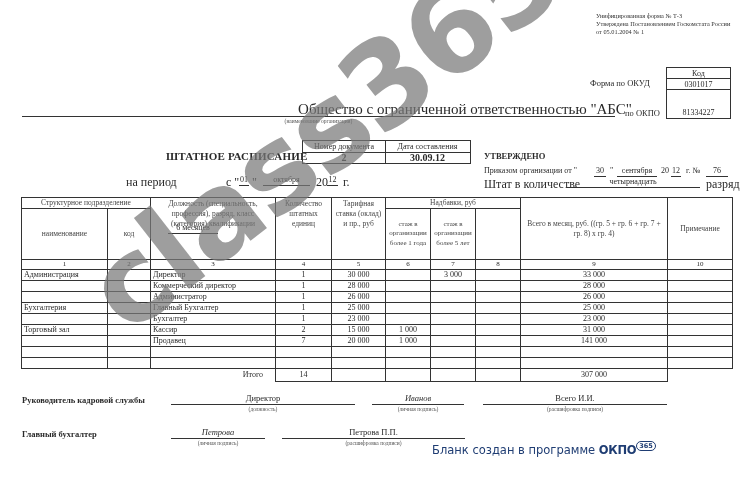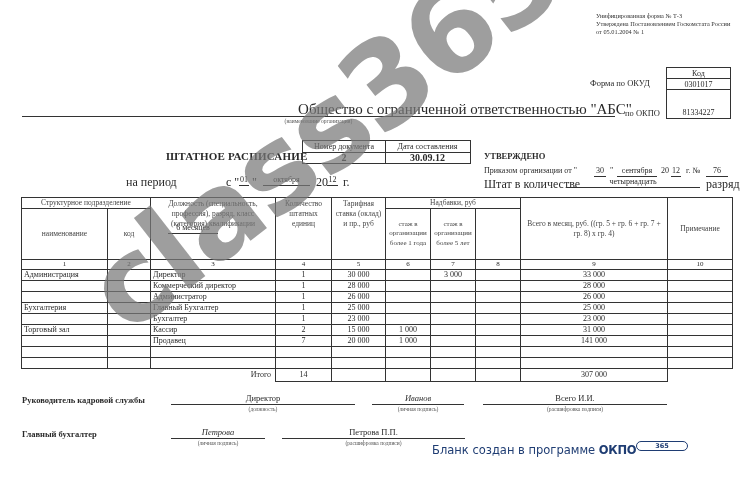--- a/index.html
+++ b/index.html
@@ -50,21 +50,21 @@
 
   
   .sig-label { font-size: 8.5px; font-weight: bold; }
   .sig-line { position: absolute; border-bottom: 1px solid #333; text-align: center; font-size: 8.5px; line-height: 11px; }
   .sig-sub { position: absolute; text-align: center; font-size: 5.5px; color: #555; }
   .italic { font-style: italic; }
 
   
   .promo { left: 432px; top: 441px; font-family: "DejaVu Sans", "Liberation Sans", sans-serif; color: #1f3d73; font-size: 11.5px; line-height: 15px; }
   .promo .brand { font-weight: bold; letter-spacing: -0.3px; }
-  .promo .badge { display: inline-block; font-size: 6.5px; border: 1px solid #1f3d73; border-radius: 6px; padding: 0 18px; line-height: 8px; vertical-align: 6px; font-weight: bold; }
+  .promo .badge { display: inline-block; font-size: 6.5px; border: 1px solid #1f3d73; border-radius: 6px; padding: 0 2px; line-height: 8px; vertical-align: 6px; font-weight: bold; }
   .promo .link { font-weight: bold; text-decoration: underline; }
 
   
   .watermark {
     left: 60px; top: 250px; font-family: "DejaVu Sans", "Liberation Sans", sans-serif;
     font-weight: bold; font-size: 118px; color: rgba(120,120,120,0.72);
     transform: rotate(-38deg); transform-origin: left top; white-space: nowrap; letter-spacing: -2px;
     pointer-events: none;
   }
 </style>
@@ -274,21 +274,21 @@
     <td class="c"></td>
     <td class="c"></td>
     <td class="c"></td>
     <td class="c"></td>
     <td></td>
   </tr>
 
   <tr class="row" style="height:13px;">
     <td class="noborder"></td>
     <td class="noborder"></td>
-    <td class="noborder right" style="padding-right:4px;">Итого</td>
+    <td class="noborder right" style="padding-right:12px;">Итого</td>
     <td class="c">14</td>
     <td></td>
     <td></td>
     <td></td>
     <td></td>
     <td class="c">307 000</td>
     <td class="noborder"></td>
   </tr>
 </tbody>
   </table>

